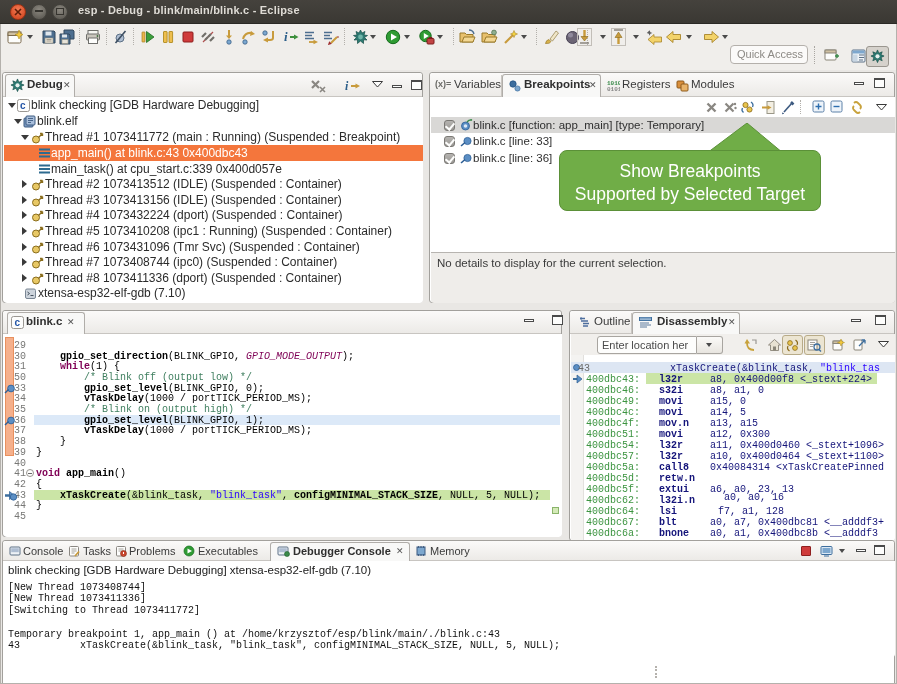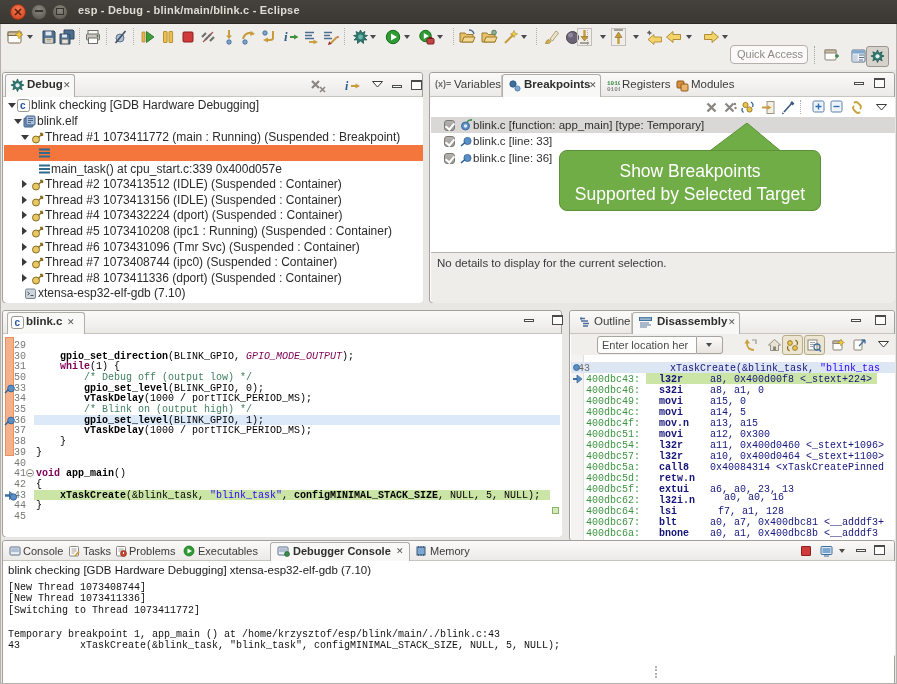--- a/index.html
+++ b/index.html
@@ -283,20 +283,21 @@
   <div class="abs arr-d" style="left:17px;top:38px"></div>
   <svg class="abs" style="left:27px;top:33px" width="13" height="14" viewBox="0 0 13 14">
         <circle cx="5" cy="9.5" r="3.5" fill="#e8c865" stroke="#8a6d1c"></circle>
         <path d="M7.5 7.5 L11.5 3.5 M11.5 3.5 l-2.5 0 m2.5 0 l0 2.5" stroke="#8a6d1c" stroke-width="1.4" fill="none"></path>
       </svg>
   <div class="abs" style="left:41px;top:33px;">Thread #1 1073411772 (main : Running) (Suspended : Breakpoint)</div>
   <div class="abs" style="left:0px;top:48px;width:419px;height:16px;background:#f4763c;"></div>
   <svg class="abs" style="left:34px;top:50px" width="13" height="12" viewBox="0 0 13 12">
         <path d="M1 2.5h11M1 6h11M1 9.5h11" stroke="#2e6b8f" stroke-width="2"></path>
       </svg>
+  <div class="abs" style="left:47px;top:49px;color:#fff;">app_main() at blink.c:43 0x400dbc43</div>
   <svg class="abs" style="left:34px;top:66px" width="13" height="12" viewBox="0 0 13 12">
         <path d="M1 2.5h11M1 6h11M1 9.5h11" stroke="#2e6b8f" stroke-width="2"></path>
       </svg>
   <div class="abs" style="left:47px;top:65px;">main_task() at cpu_start.c:339 0x400d057e</div>
   <div class="abs arr-r" style="left:18px;top:83px"></div>
   <svg class="abs" style="left:27px;top:80px" width="13" height="14" viewBox="0 0 13 14">
         <circle cx="5" cy="9.5" r="3.5" fill="#e8c865" stroke="#8a6d1c"></circle>
         <path d="M7.5 7.5 L11.5 3.5 M11.5 3.5 l-2.5 0 m2.5 0 l0 2.5" stroke="#8a6d1c" stroke-width="1.4" fill="none"></path>
       </svg>
   <div class="abs" style="left:41px;top:80px;">Thread #2 1073413512 (IDLE) (Suspended : Container)</div>
@@ -464,21 +465,21 @@
  <div class="abs" style="left:1px;top:23px;width:558px;height:203px;background:#fff;border-radius:0 0 3px 3px;overflow:hidden;">
  <div class="abs" style="left:1px;top:3px;width:9px;height:119px;background:#f5b08c;border:1px solid #e8905e;"></div>
  <div class="abs" style="left:30px;top:80.8px;width:526px;height:10.7px;background:#dcE9f8;"></div>
  <div class="abs" style="left:30px;top:155.5px;width:516px;height:10.7px;background:#cbe5a6;"></div>
  <div class="abs mono" style="left:7px;top:6.0px;width:15px;text-align:right;color:#787876;">29</div>
  <div class="abs mono" style="left:7px;top:16.700000000000003px;width:15px;text-align:right;color:#787876;">30</div>
  <div class="abs mono" style="left:32px;top:16.700000000000003px;color:#000;">    <span class="sf">gpio_set_direction</span>(BLINK_GPIO, <span class="sm">GPIO_MODE_OUTPUT</span>);</div>
  <div class="abs mono" style="left:7px;top:27.4px;width:15px;text-align:right;color:#787876;">31</div>
  <div class="abs mono" style="left:32px;top:27.4px;color:#000;">    <span class="sk">while</span>(1) {</div>
  <div class="abs mono" style="left:7px;top:38.0px;width:15px;text-align:right;color:#787876;">50</div>
- <div class="abs mono" style="left:32px;top:38.0px;color:#000;">        <span class="sc">/* Debug off (output low) */</span></div>
+ <div class="abs mono" style="left:32px;top:38.0px;color:#000;">        <span class="sc">/* Blink off (output low) */</span></div>
  <div class="abs mono" style="left:7px;top:48.7px;width:15px;text-align:right;color:#787876;">33</div>
  <div class="abs mono" style="left:32px;top:48.7px;color:#000;">        <span class="sf">gpio_set_level</span>(BLINK_GPIO, 0);</div>
  <div class="abs mono" style="left:7px;top:59.400000000000006px;width:15px;text-align:right;color:#787876;">34</div>
  <div class="abs mono" style="left:32px;top:59.400000000000006px;color:#000;">        <span class="sf">vTaskDelay</span>(1000 / portTICK_PERIOD_MS);</div>
  <div class="abs mono" style="left:7px;top:70.1px;width:15px;text-align:right;color:#787876;">35</div>
  <div class="abs mono" style="left:32px;top:70.1px;color:#000;">        <span class="sc">/* Blink on (output high) */</span></div>
  <div class="abs mono" style="left:7px;top:80.8px;width:15px;text-align:right;color:#787876;">36</div>
  <div class="abs mono" style="left:32px;top:80.8px;color:#000;">        <span class="sf">gpio_set_level</span>(BLINK_GPIO, 1);</div>
  <div class="abs mono" style="left:7px;top:91.4px;width:15px;text-align:right;color:#787876;">37</div>
  <div class="abs mono" style="left:32px;top:91.4px;color:#000;">        <span class="sf">vTaskDelay</span>(1000 / portTICK_PERIOD_MS);</div>

